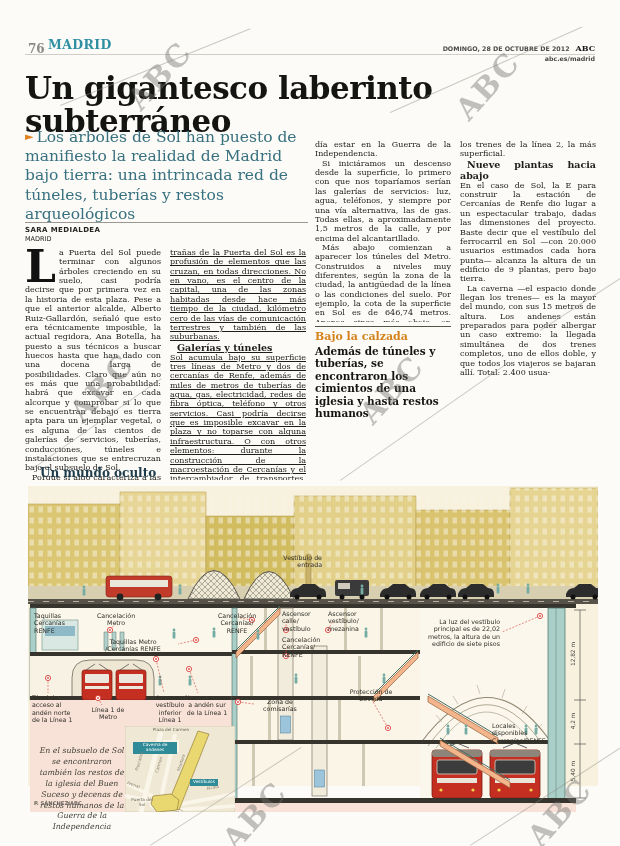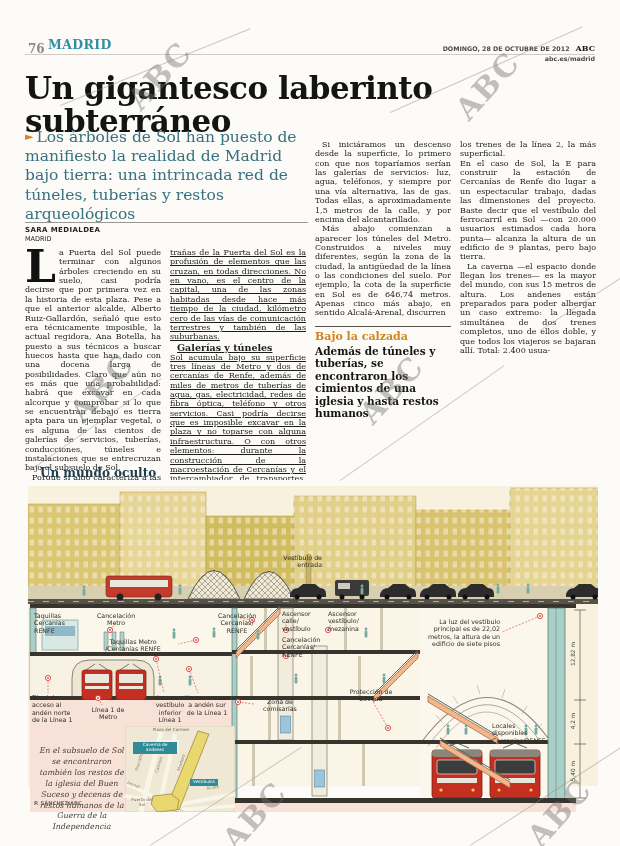--- a/index.html
+++ b/index.html
@@ -70,31 +70,33 @@
 <div class="abs col" style="left:25px;top:248px;height:232px;">
   <p class="first"><span class="dropcap">L</span><span>a Puerta del Sol puede terminar con algunos árboles creciendo en su suelo, casi podría decirse que por primera vez en la historia de esta plaza. Pese a que el anterior alcalde, Alberto Ruiz-Gallardón, señaló que esto era técnicamente imposible, la actual regidora, Ana Botella, ha puesto a sus técnicos a buscar huecos hasta que han dado con una docena larga de posibilidades. Claro que aún no es más que una probabilidad: habrá que excavar en cada alcorque y comprobar si lo que se encuentran debajo es tierra apta para un ejemplar vegetal, o es alguna de las cientos de galerías de servicios, tuberías, conducciones, túneles e instalaciones que se entrecruzan bajo el subsuelo de Sol.</span></p>
   <p>Porque si algo caracteriza a las en-</p>
 </div>
 <div class="abs col" style="left:170px;top:248px;height:232px;text-decoration:underline;">
   <p class="first">trañas de la Puerta del Sol es la profusión de elementos que las cruzan, en todas direcciones. No en vano, es el centro de la capital, una de las zonas habitadas desde hace más tiempo de la ciudad, kilómetro cero de las vías de comunicación terrestres y también de las suburbanas.</p>
   <p class="colhead">Galerías y túneles</p>
   <p class="first">Sol acumula bajo su superficie tres líneas de Metro y dos de cercanías de Renfe, además de miles de metros de tuberías de agua, gas, electricidad, redes de fibra óptica, teléfono y otros servicios. Casi podría decirse que es imposible excavar en la plaza y no toparse con alguna infraestructura. O con otros elementos: durante la construcción de la macroestación de Cercanías y el intercambiador de transportes, se hallaron los restos de la iglesia del Buen Suceso. Y también se localizaron decenas de restos humanos, cuyo origen, según se estudió, po-</p>
 </div>
 <div class="abs col" style="left:315px;top:140px;height:182px;">
+  <p class="first">día estar en la Guerra de la Independencia.</p>
   <p>Si iniciáramos un descenso desde la superficie, lo primero con que nos toparíamos serían las galerías de servicios: luz, agua, teléfonos, y siempre por una vía alternativa, las de gas. Todas ellas, a aproximadamente 1,5 metros de la calle, y por encima del alcantarillado.</p>
   <p>Más abajo comienzan a aparecer los túneles del Metro. Construidos a niveles muy diferentes, según la zona de la ciudad, la antigüedad de la línea o las condiciones del suelo. Por ejemplo, la cota de la superficie en Sol es de 646,74 metros. Apenas cinco más abajo, en sentido Alcalá-Arenal, discurren</p>
 </div>
 <div class="abs" style="left:315px;top:326px;">
   <div class="callout">
     <div class="ct">Bajo la calzada</div>
     <div class="cb">Además de túneles y tuberías, se encontraron los cimientos de una iglesia y hasta restos humanos</div>
   </div>
 </div>
 <div class="abs col" style="left:460px;top:140px;height:340px;">
   <p class="first">los trenes de la línea 2, la más superficial.</p>
+  <p class="colhead">Nueve plantas hacia abajo</p>
   <p class="first">En el caso de Sol, la E para construir la estación de Cercanías de Renfe dio lugar a un espectacular trabajo, dadas las dimensiones del proyecto. Baste decir que el vestíbulo del ferrocarril en Sol —con 20.000 usuarios estimados cada hora punta— alcanza la altura de un edificio de 9 plantas, pero bajo tierra.</p>
   <p>La caverna —el espacio donde llegan los trenes— es la mayor del mundo, con sus 15 metros de altura. Los andenes están preparados para poder albergar un caso extremo: la llegada simultánea de dos trenes completos, uno de ellos doble, y que todos los viajeros se bajaran allí. Total: 2.400 usua-</p>
 </div>
 
 <div class="abs ill-title" style="left:40px;top:466px;">Un mundo oculto</div>
 
 <div class="abs" id="ill">
 <svg width="570" height="332" viewBox="0 0 570 332">
   <defs>
     <pattern id="win" width="9" height="11" patternUnits="userSpaceOnUse">

